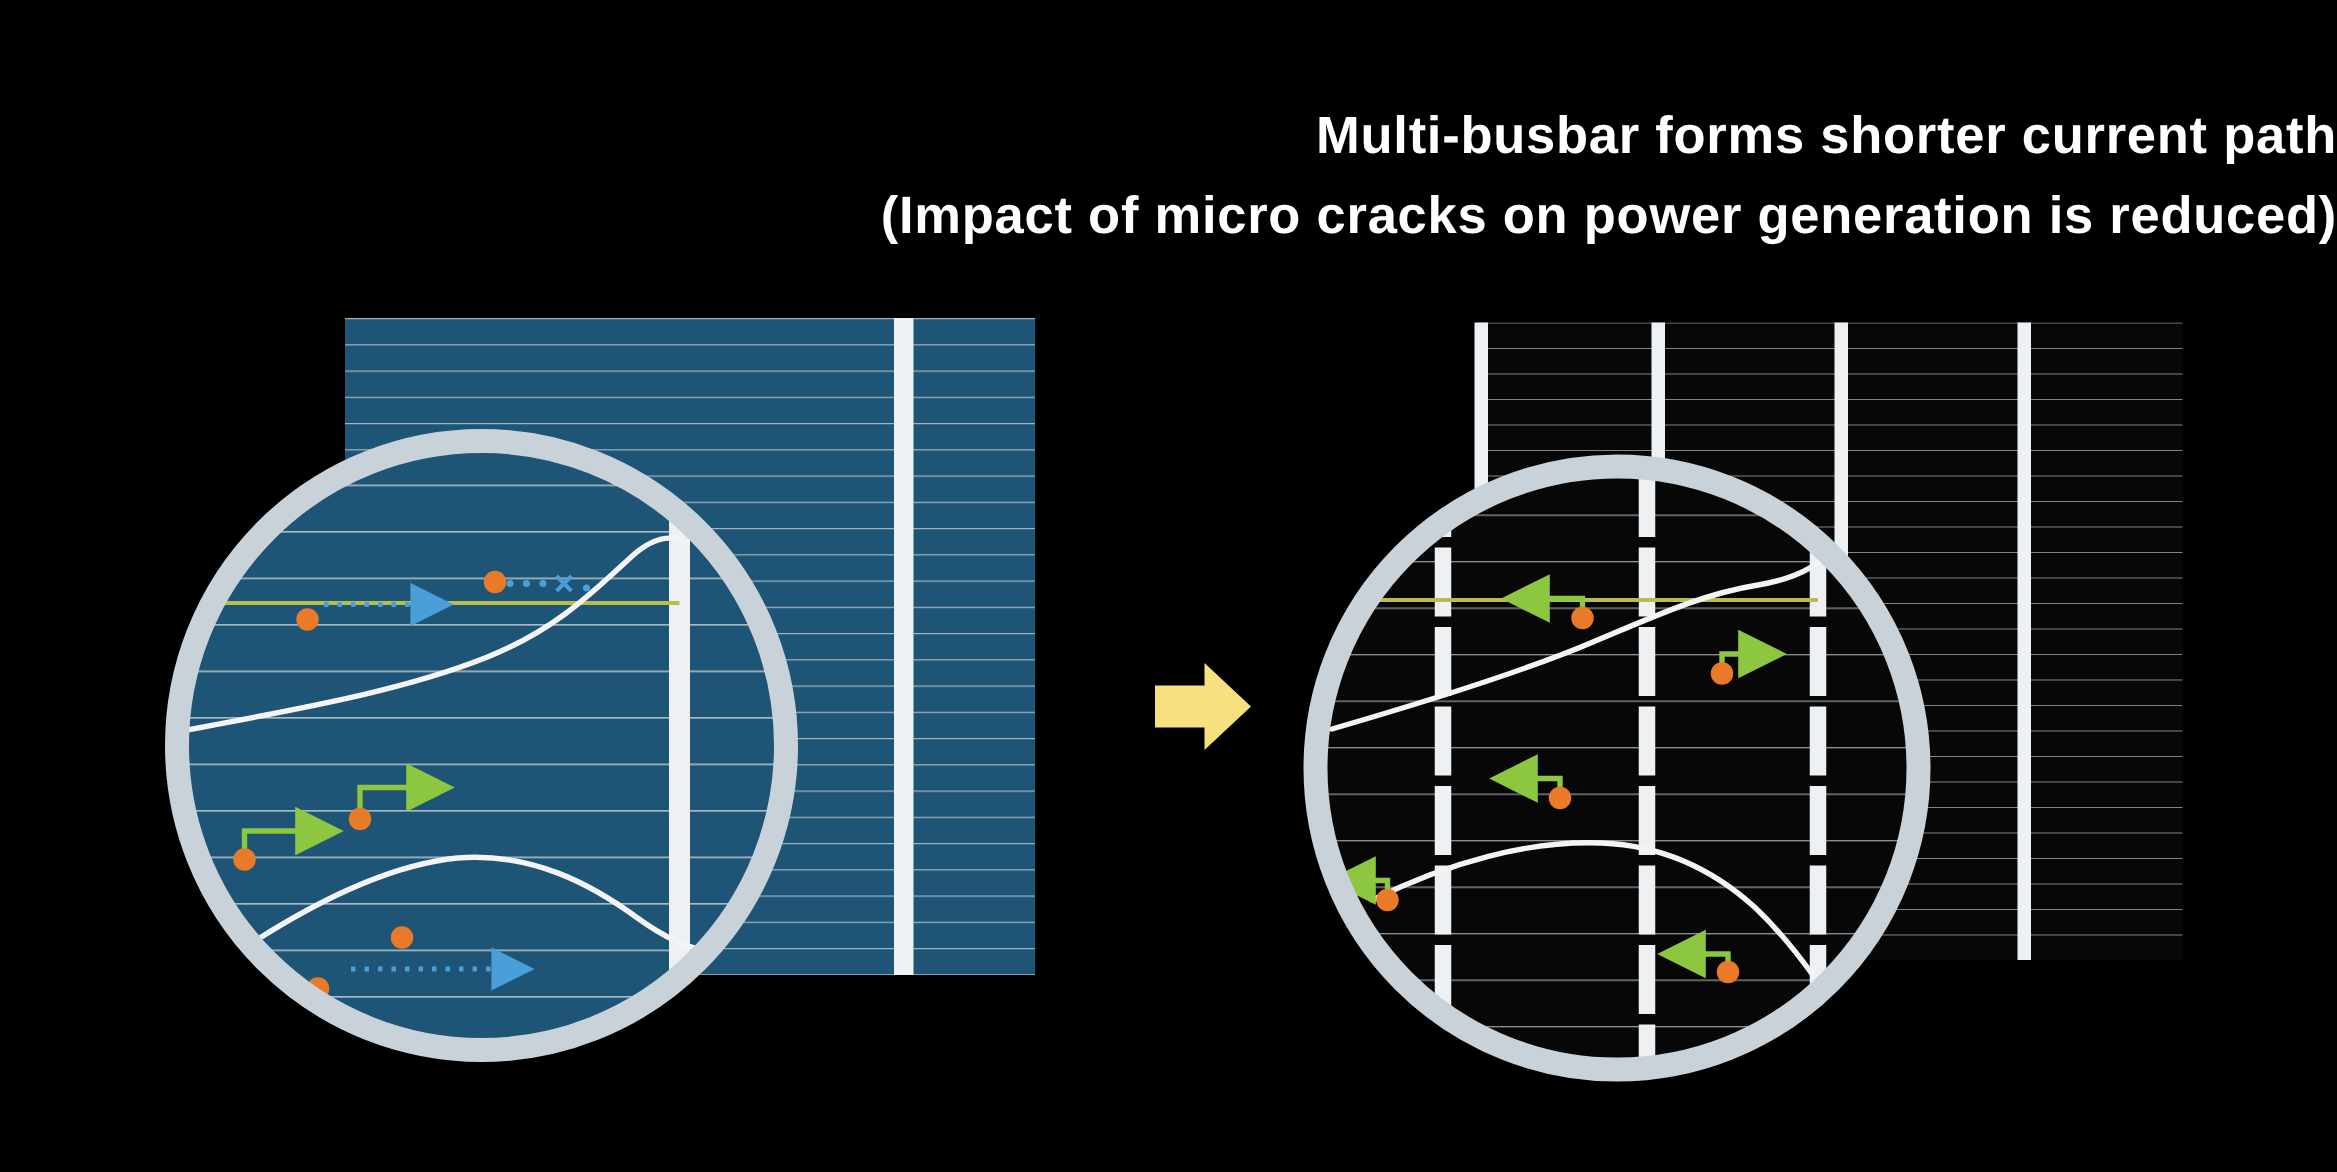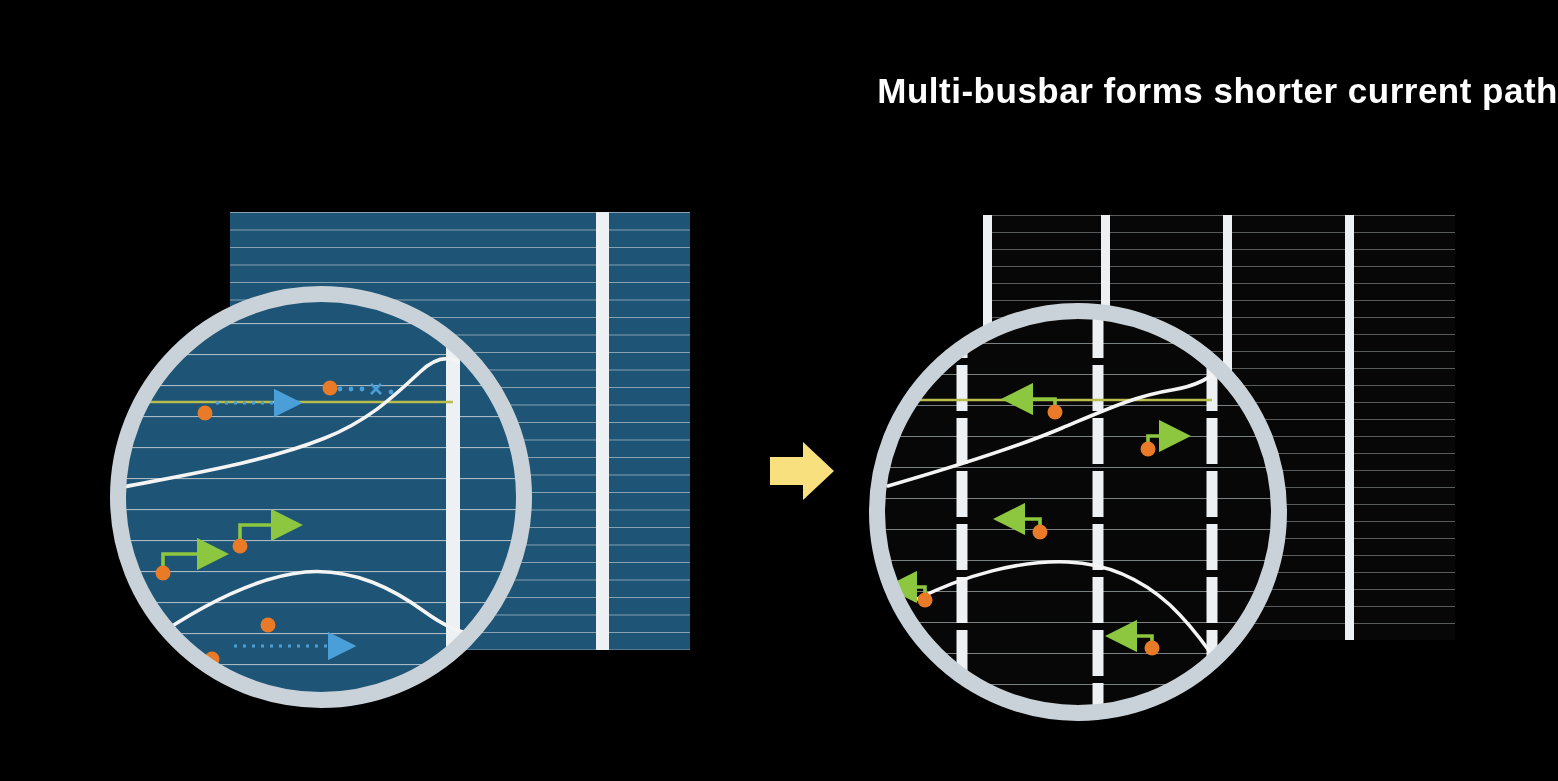--- a/index.html
+++ b/index.html
@@ -10,20 +10,21 @@
   .title div{white-space:nowrap;}
   svg{position:absolute;top:0;left:0;}
 </style>
 </head>
 <body>
 
 <div class="stage">
 
   <div class="title">
     <div>Multi-busbar forms shorter current path</div>
+    <div>(Impact of micro cracks on power generation is reduced)</div>
   </div>
 
   <svg width="1558" height="781" viewBox="0 0 1558 781">
     <defs>
       <pattern id="fingersL" x="230" y="212" width="10" height="17.5" patternUnits="userSpaceOnUse">
         <line x1="0" y1="0" x2="10" y2="0" stroke="var(--finger-line-left)" stroke-width="1.6" opacity="0.8"></line>
       </pattern>
       <pattern id="fingersLzoom" x="116" y="292" width="10" height="31" patternUnits="userSpaceOnUse">
         <line x1="0" y1="0" x2="10" y2="0" stroke="var(--finger-line-left)" stroke-width="2.2" opacity="0.85"></line>
       </pattern>

